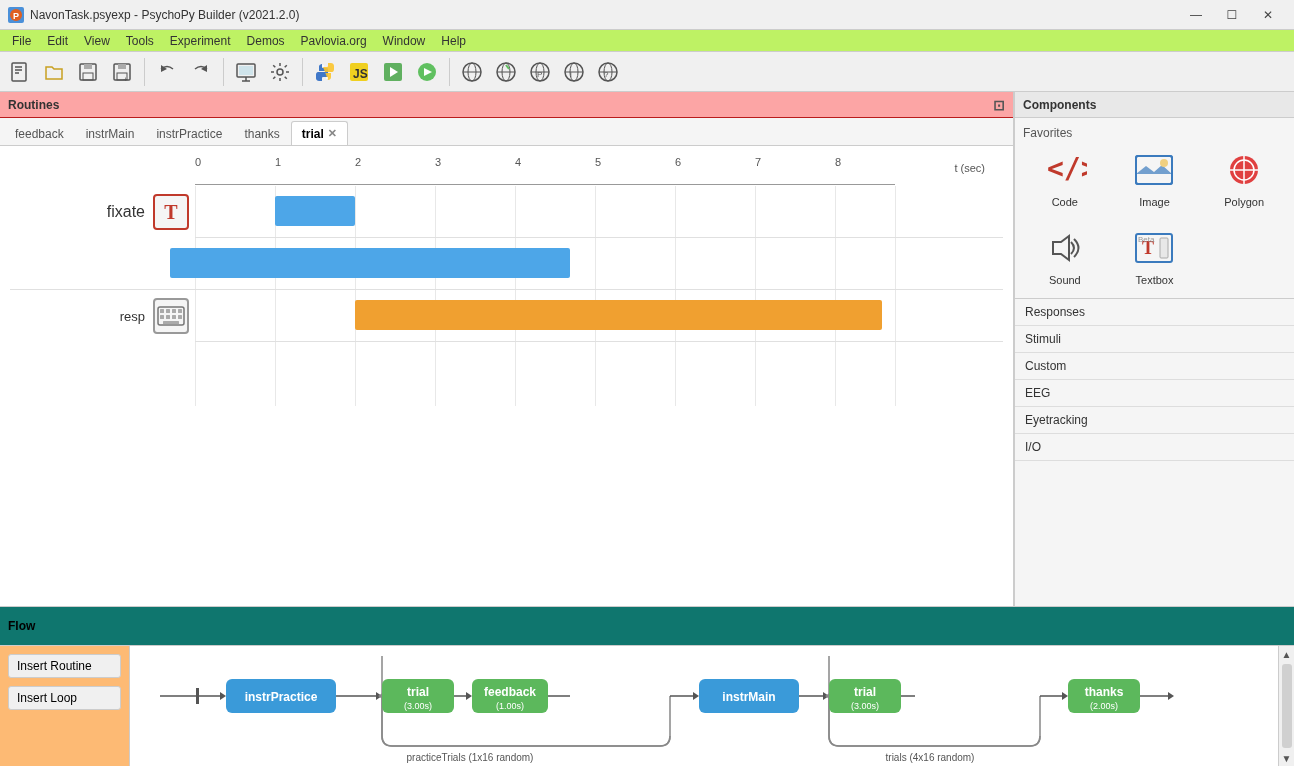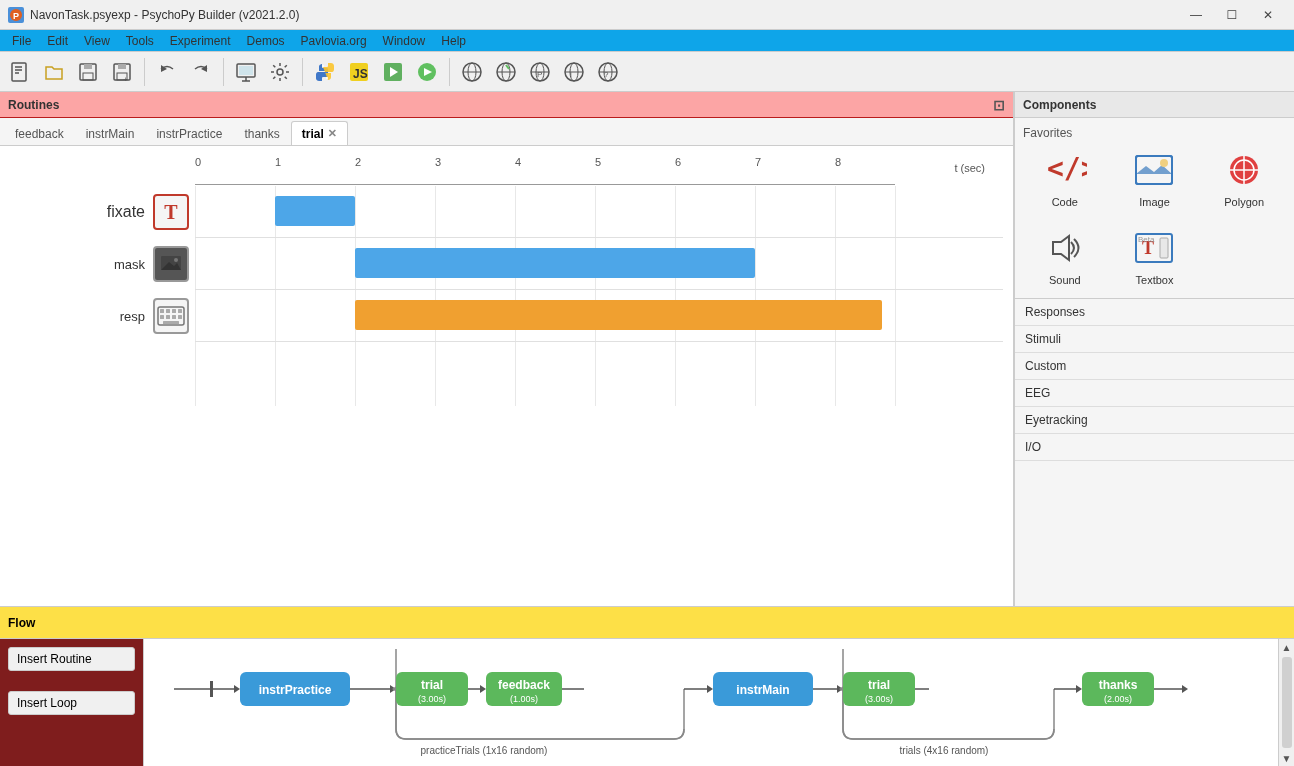--- a/index.html
+++ b/index.html
@@ -15,21 +15,21 @@
       border-bottom: 1px solid #ccc;
       user-select: none;
     }
     #titlebar .app-icon { width: 16px; height: 16px; margin-right: 6px; background: #4a90d9; border-radius: 2px; display: flex; align-items: center; justify-content: center; color: white; font-size: 10px; font-weight: bold; }
     #titlebar .title { flex: 1; font-size: 12px; color: #333; }
     #titlebar .win-controls { display: flex; gap: 0; }
     #titlebar .win-btn { width: 36px; height: 30px; display: flex; align-items: center; justify-content: center; font-size: 12px; cursor: pointer; color: #444; }
 
     
     #menubar {
-      background: #0ea5e9;
+      background: #bef264;
       height: 22px;
       display: flex;
       align-items: center;
       padding: 0 4px;
       border-bottom: 1px solid #ccc;
     }
     #menubar .menu-item {
       padding: 2px 8px;
       cursor: pointer;
       font-size: 12px;
@@ -233,42 +233,42 @@
     }
 
     
     #flow-section {
       height: 160px;
       border-top: 1px solid #ccc;
       display: flex;
       flex-direction: column;
     }
     #flow-header {
-      background: #fde047;
+      background: #0f766e;
       padding: 3px 8px;
       font-size: 12px;
       font-weight: bold;
       border-bottom: 1px solid #ccc;
-      height: 32px;
+      height: 39px;
       display: flex;
       align-items: center;
     }
     #flow-body {
       display: flex;
       flex: 1;
       min-height: 0;
     }
     #flow-sidebar {
-      width: 144px;
+      width: 130px;
       border-right: 1px solid #ccc;
       display: flex;
       flex-direction: column;
       padding: 8px;
-      gap: 20px;
-      background: #7f1d1d;
+      gap: 8px;
+      background: #fdba74;
     }
     .flow-sidebar-btn {
       padding: 4px 8px;
       background: #f0f0f0;
       border: 1px solid #ccc;
       border-radius: 3px;
       font-size: 12px;
       cursor: pointer;
       text-align: left;
     }
@@ -551,30 +551,20 @@
               </div>
             </div>
             <div class="row-track" style="position:relative; flex:1; height:52px;">
 
               <div class="timeline-bar bar-blue" style="left:80px; width:80px;"></div>
             </div>
           </div>
 
 
           <div class="timeline-row">
-            <div class="row-left">
-              <span class="row-label">mask</span>
-              <div class="row-icon" style="background:#555;">
-                <svg width="24" height="24" viewBox="0 0 24 24">
-                    <rect x="2" y="4" width="20" height="14" rx="1" fill="#444"></rect>
-                    <polygon points="2,18 10,10 15,14 18,11 22,18" fill="#333"></polygon>
-                    <circle cx="17" cy="8" r="2" fill="#777"></circle>
-                  </svg>
-              </div>
-            </div>
             <div class="row-track" style="position:relative; flex:1; height:52px;">
 
               <div class="timeline-bar bar-blue" style="left:160px; width:400px;"></div>
             </div>
           </div>
 
           <div class="timeline-row">
             <div class="row-left">
               <span class="row-label">resp</span>
               <div class="row-icon">

